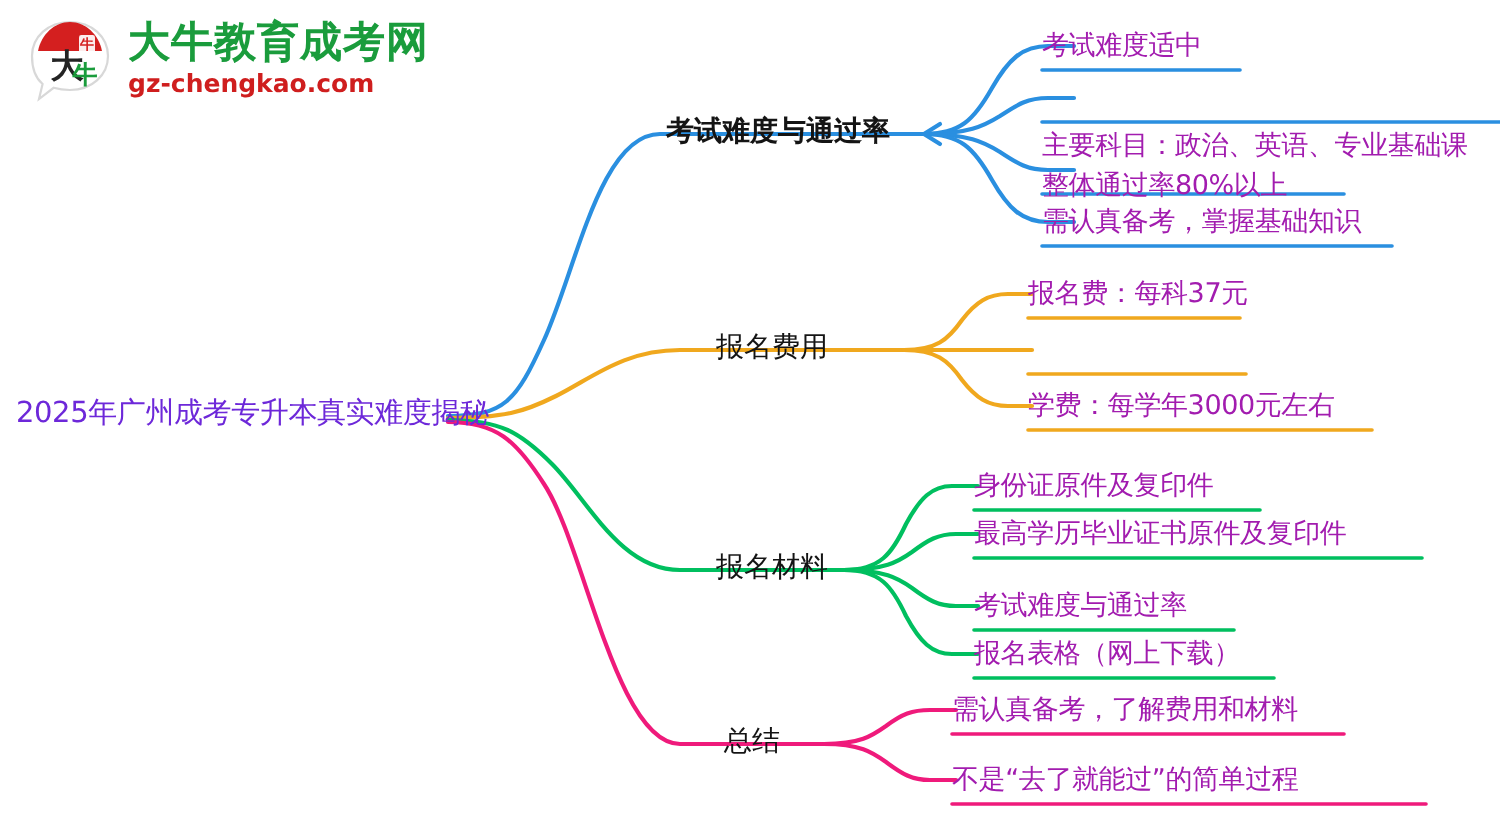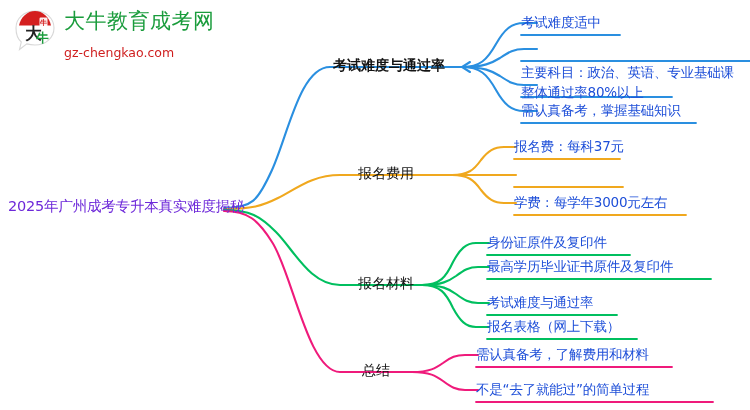--- a/index.html
+++ b/index.html
@@ -39,33 +39,33 @@
   }
   #logo-text-wrap {
     position: absolute;
     left: 52px;
     top: 3px;
     width: 190px;
   }
   .logo-cn {
     font-family: "DejaVu Sans", "Liberation Sans", sans-serif;
     font-size: 21px;
-    font-weight: normal;
+    font-weight: bold;
     color: #1a9c3c;
     letter-spacing: 0.5px;
     line-height: 24px;
     white-space: nowrap;
   }
   .logo-url {
     font-family: "DejaVu Sans", "Liberation Sans", sans-serif;
     font-size: 12.5px;
-    font-weight: normal;
+    font-weight: bold;
     color: #cf1e1e;
     line-height: 16px;
-    margin-top: 12px;
+    margin-top: 1px;
     white-space: nowrap;
   }
 
   
   #connectors {
     position: absolute;
     left: 0; top: 0;
     width: 750px;
     height: 410px;
     pointer-events: none;
@@ -84,21 +84,21 @@
     left: 8px;
     top: 197px;
     letter-spacing: -0.2px;
   }
   .branch-node {
     font-size: 14px;
     color: #141414;
   }
   .leaf-node {
     font-size: 13.5px;
-    color: #1d4ed8;
+    color: #a21caf;
     letter-spacing: -0.2px;
   }
 </style>
 </head>
 <body>
 
 <div id="mindmap-root">
 
   <div id="logo-block">
     <svg id="logo-mark" viewBox="0 0 46 46">

